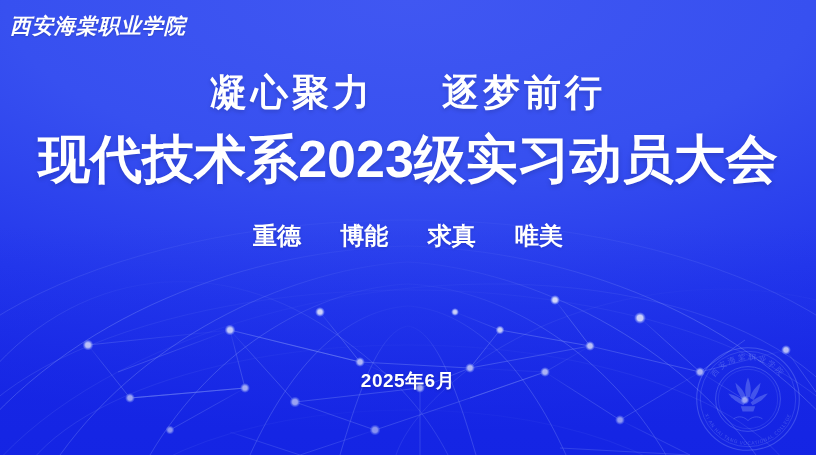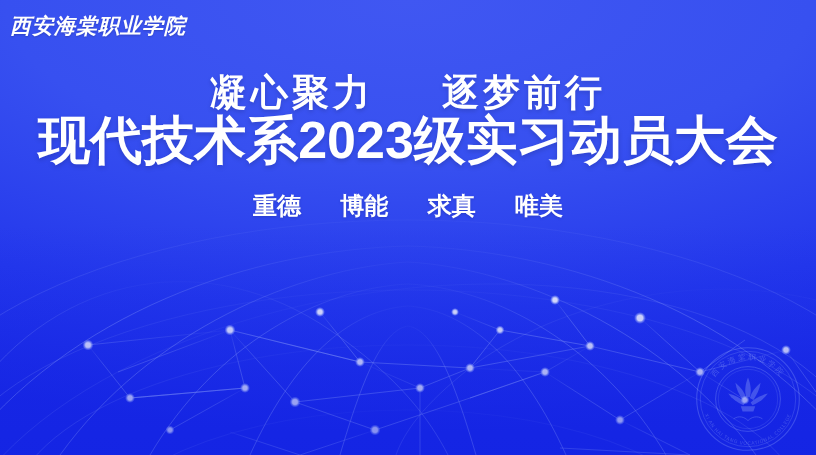--- a/index.html
+++ b/index.html
@@ -82,31 +82,32 @@
     font-weight: bold;
     font-size: 37px;
     letter-spacing: 4px;
     line-height: 1.12;
     white-space: nowrap;
     text-shadow: 0 2px 4px rgba(0,0,0,0.16);
   }
   .slogan .gap { display: inline-block; width: 34px; }
 
   .main-title {
+    margin-top: 19px;
     color: #ffffff;
     font-weight: bold;
     font-size: 52px;
     letter-spacing: 0px;
     line-height: 1.04;
     white-space: nowrap;
     text-shadow: 0 2px 5px rgba(0,0,0,0.17);
   }
 
   .motto {
-    margin-top: 24px;
+    margin-top: 35px;
     color: #ffffff;
     font-weight: bold;
     font-size: 24px;
     line-height: 1.2;
     white-space: nowrap;
     text-shadow: 0 1px 3px rgba(0,0,0,0.16);
   }
   .motto .gap { display: inline-block; width: 26px; }
 
   
@@ -286,14 +287,15 @@
       <span>重德</span>
       <span class="gap"></span>
       <span>博能</span>
       <span class="gap"></span>
       <span>求真</span>
       <span class="gap"></span>
       <span>唯美</span>
     </div>
   </div>
 
+  <div class="date">2025年6月</div>
 
 </div>
 
 </body></html>

